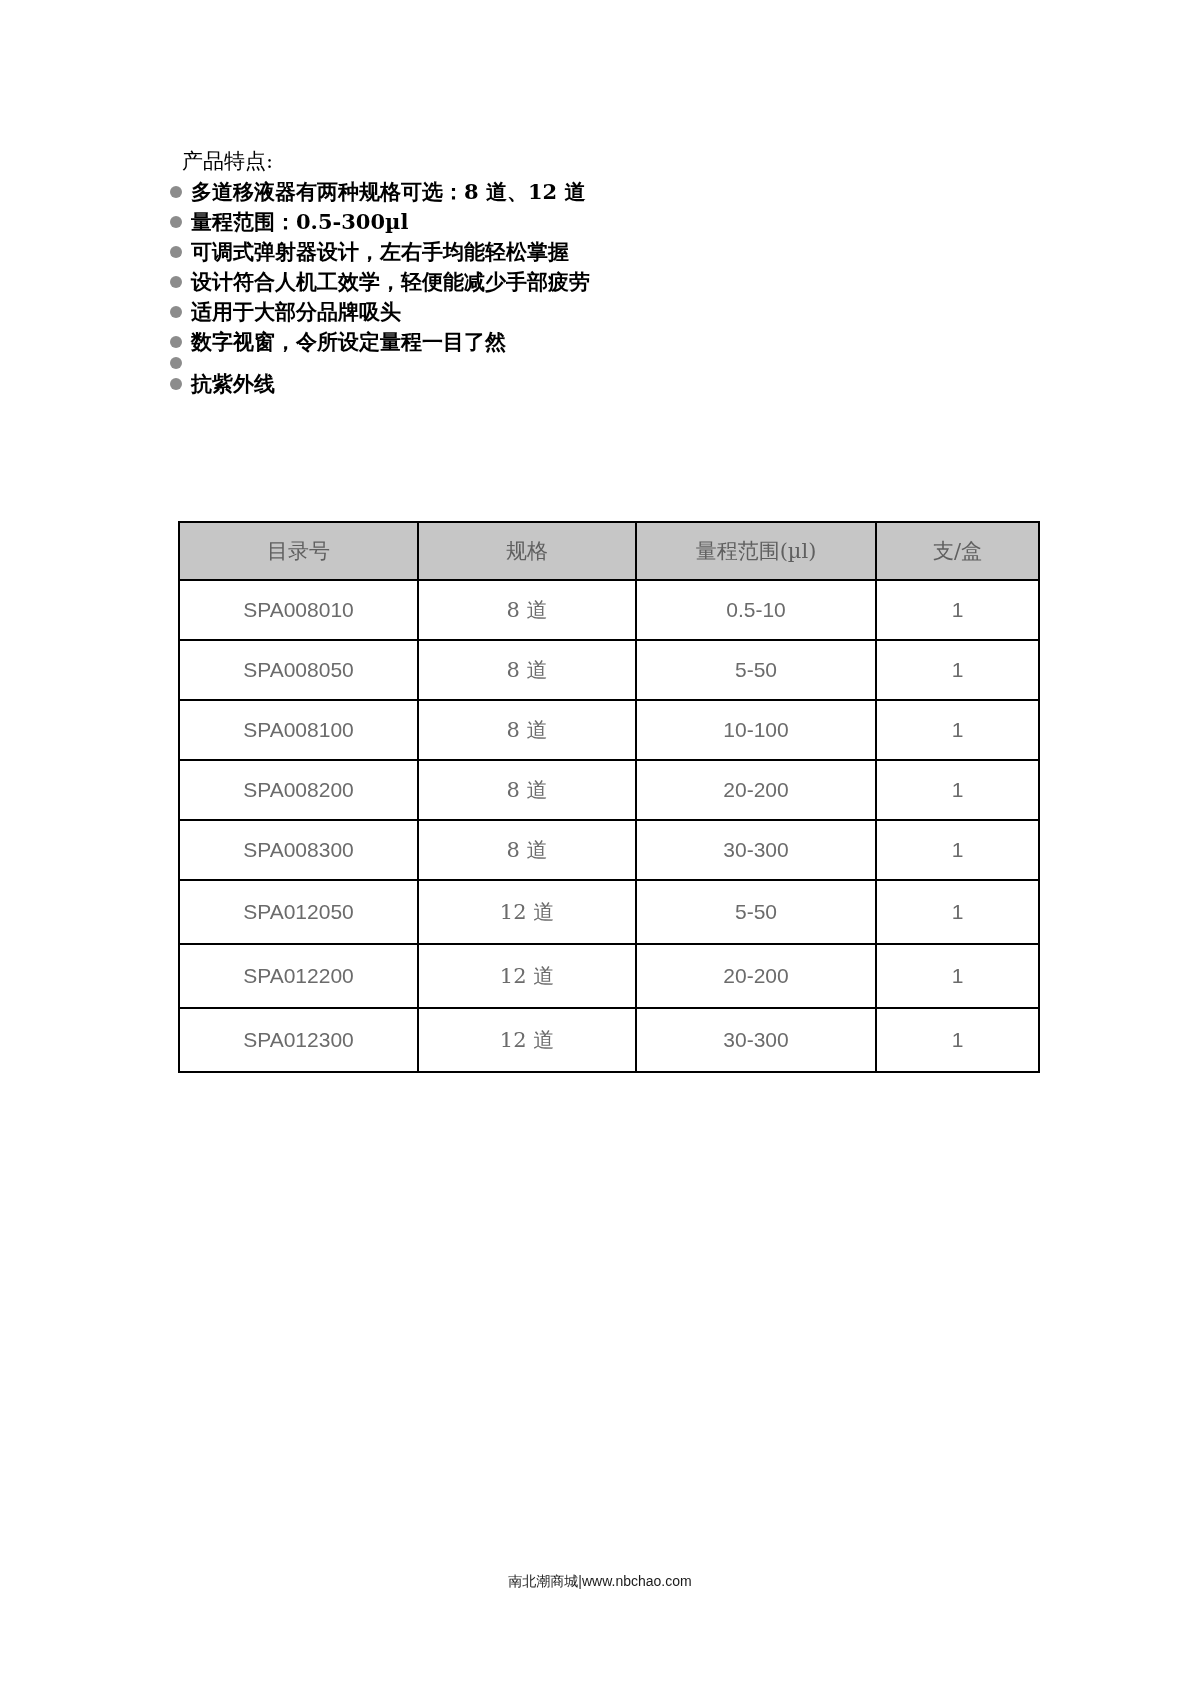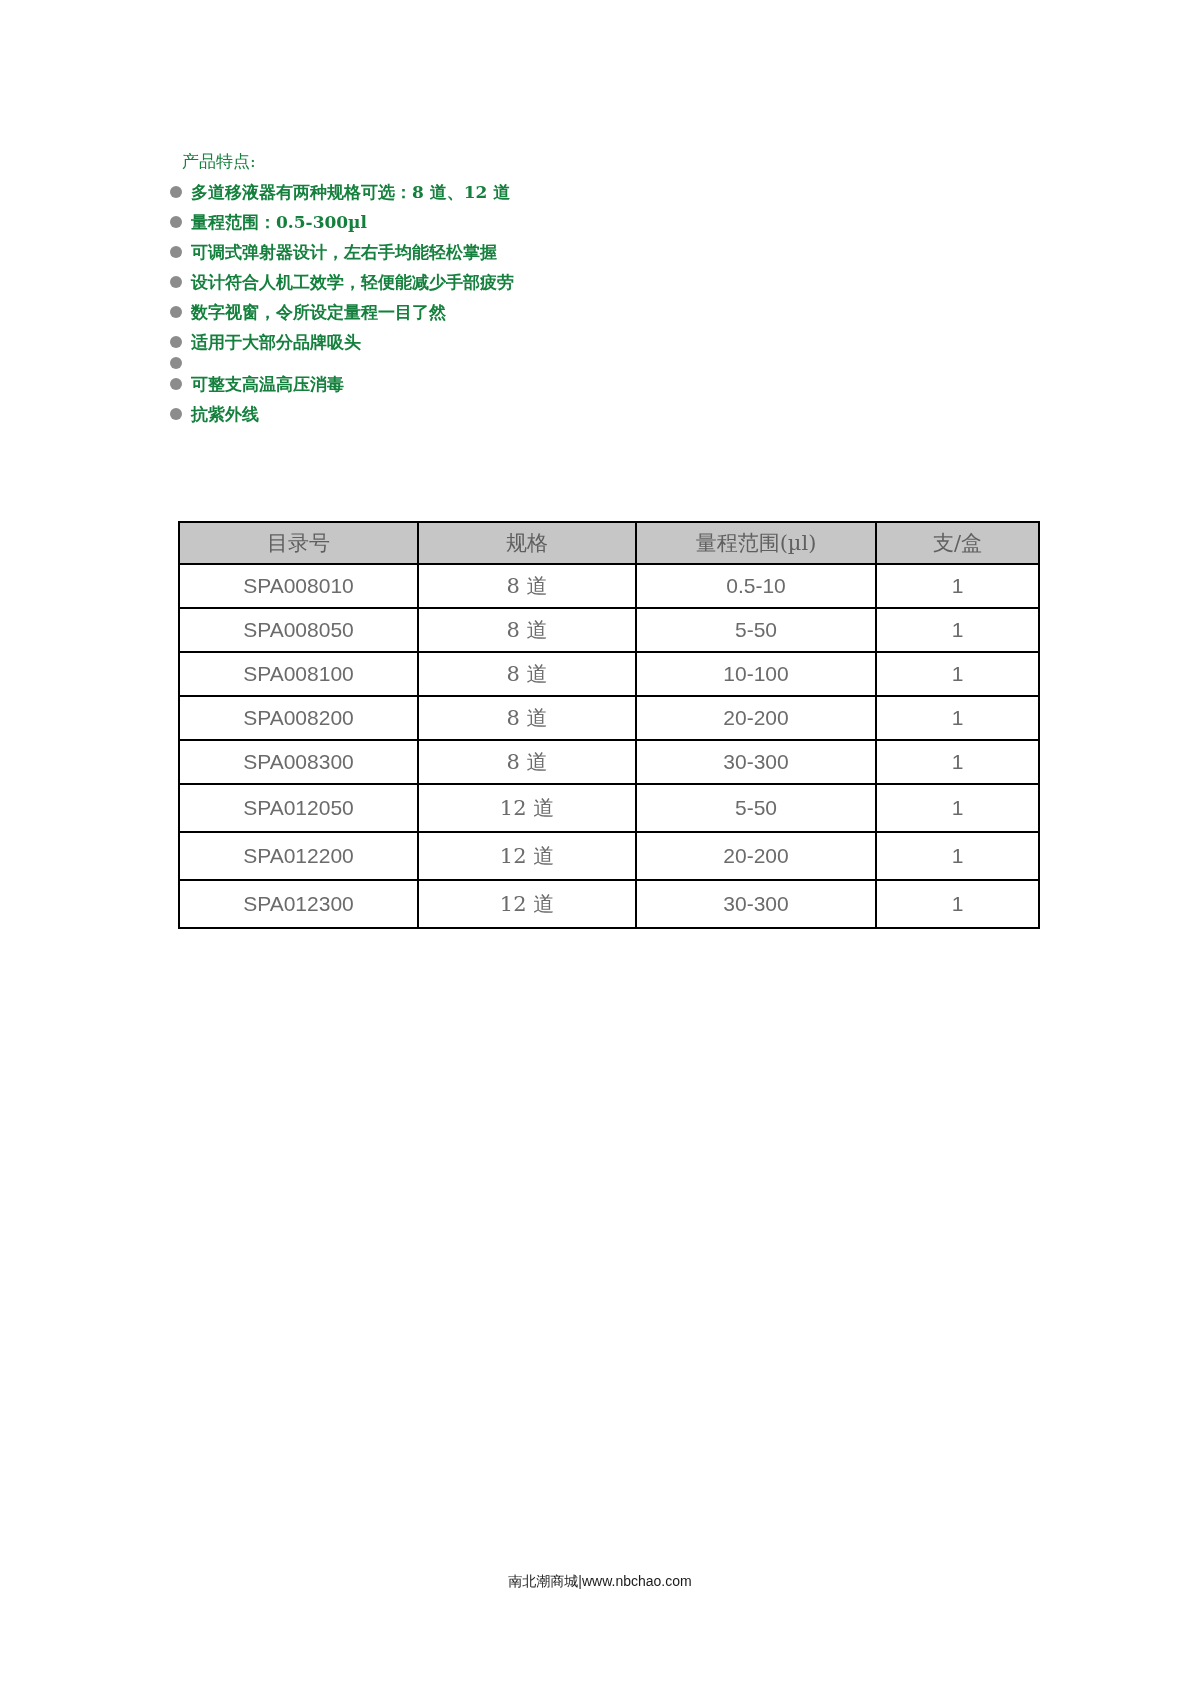--- a/index.html
+++ b/index.html
@@ -11,22 +11,22 @@
     background:#ffffff;
     font-family:"DejaVu Serif", serif;
     overflow:hidden;
   }
 
   
   .features {
     position:absolute;
     left:170px; top:146px;
     width:760px;
-    color:#15803d;
-    font-size:17px;
+    color:#000000;
+    font-size:21px;
     line-height:30px;
   }
   .features-title { margin:0 0 1px 12px; }
   .features-list { list-style:none; margin:0; padding:0; }
   .feature-item { display:flex; align-items:baseline; margin:0 0 0 0;font-weight:bold; }
   .bullet {
     flex:0 0 auto;
     width:12px; height:12px;
     border-radius:50%;
     background:#8c8c8c;
@@ -54,21 +54,21 @@
     background:#c6c6c6;
     font-weight:normal;
     font-family:"DejaVu Serif", serif;
     color:#5f5f5f;
     height:40px;
   }
   .product-table th, .product-table td {
     border:2px solid #000000;
     text-align:center;
     vertical-align:middle;
-    padding:0;
+    padding:8px;
   }
   .product-table tr.row-8ch td  { height:42px; }
   .product-table tr.row-12ch td { height:46px; }
   .spec-cjk { font-family:"DejaVu Serif", serif;margin-top:14px; }
 
   
   .doc-footer {
     position:absolute;
     left:0; top:1573px;
     width:100%;
@@ -97,32 +97,28 @@
       <li class="feature-item">
           <span class="bullet"></span>
           <span class="feature-text">可调式弹射器设计，左右手均能轻松掌握</span>
         </li>
       <li class="feature-item">
           <span class="bullet"></span>
           <span class="feature-text">设计符合人机工效学，轻便能减少手部疲劳</span>
         </li>
       <li class="feature-item">
           <span class="bullet"></span>
+          <span class="feature-text">适用于大部分品牌吸头</span>
+        </li>
+      <li class="feature-item">
+          <span class="bullet"></span>
           <span class="feature-text">数字视窗，令所设定量程一目了然</span>
         </li>
       <li class="feature-item">
           <span class="bullet"></span>
-          <span class="feature-text">适用于大部分品牌吸头</span>
-        </li>
-      <li class="feature-item">
-          <span class="bullet"></span>
-        </li>
-      <li class="feature-item">
-          <span class="bullet"></span>
-          <span class="feature-text">可整支高温高压消毒</span>
         </li>
       <li class="feature-item">
           <span class="bullet"></span>
           <span class="feature-text">抗紫外线</span>
         </li>
     </ul>
   </section>
 
   <table class="product-table">
     <colgroup>

